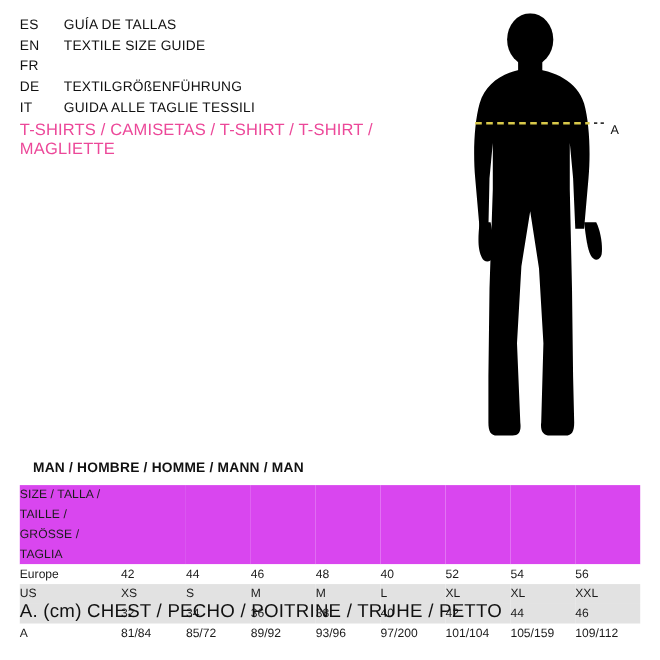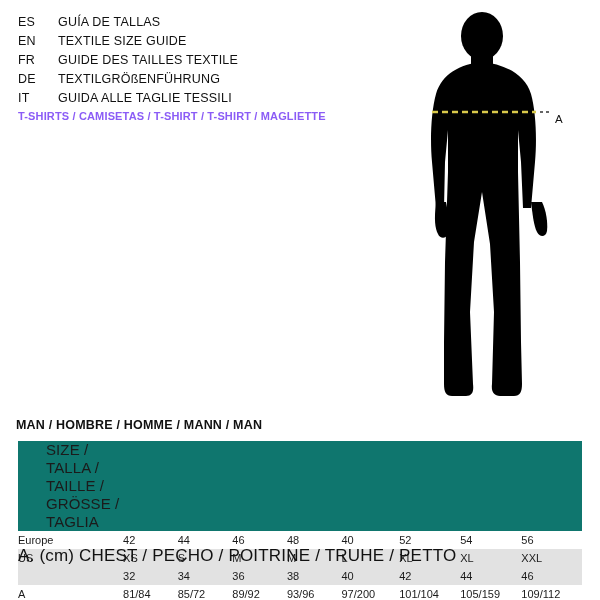--- a/index.html
+++ b/index.html
@@ -45,25 +45,25 @@
   }
 
   
   .cat-block {
     position: absolute;
     left: 18px;
     top: 110px;
     width: 400px;
   }
   .cat-row {
-    font-size: 11px;
-    font-weight: bold;
+    font-size: 15px;
+    font-weight: normal;
     letter-spacing: 0.15px;
     height: 20px;
-    color: #8b5cf6;
+    color: #ec4899;
   }
 
   
   .figure {
     position: absolute;
     left: 400px;
     top: 12px;
     width: 190px;
     height: 395px;
   }
@@ -75,21 +75,21 @@
     left: 155px;
     top: 101px;
     font-size: 11.5px;
     color: #111;
     letter-spacing: .5px;
   }
 
   
   .man-heading {
     position: absolute;
-    left: 16px;
+    left: 30px;
     top: 418px;
     font-size: 12.5px;
     font-weight: bold;
     letter-spacing: .2px;
     color: #111;
   }
 
   
   .table-wrap {
     position: absolute;
@@ -111,24 +111,23 @@
   }
   td.label-col {
     width: 92px;
     padding-left: 2px;
   }
   td.val {
     width: 59px;
     text-align: left;
   }
   tr.hdr td {
-    background: #0f766e;
-    font-size: 15px;
+    background: #d946ef;
+    font-size: 11px;
     letter-spacing: .1px;
-    padding-left: 28px;
   }
   tr.r-shade td {
     background: #e2e2e2;
     margin-top: 12px;
   }
   tr.r-plain td {
     background: #ffffff;
   }
 
   
@@ -150,21 +149,20 @@
     <div class="lang-row">
       <span class="lang-code">ES</span>
       <span class="lang-text">GUÍA DE TALLAS</span>
     </div>
     <div class="lang-row">
       <span class="lang-code">EN</span>
       <span class="lang-text">TEXTILE SIZE GUIDE</span>
     </div>
     <div class="lang-row">
       <span class="lang-code">FR</span>
-      <span class="lang-text">GUIDE DES TAILLES TEXTILE</span>
     </div>
     <div class="lang-row">
       <span class="lang-code">DE</span>
       <span class="lang-text">TEXTILGRÖßENFÜHRUNG</span>
     </div>
     <div class="lang-row">
       <span class="lang-code">IT</span>
       <span class="lang-text">GUIDA ALLE TAGLIE TESSILI</span>
     </div>
   </div>

